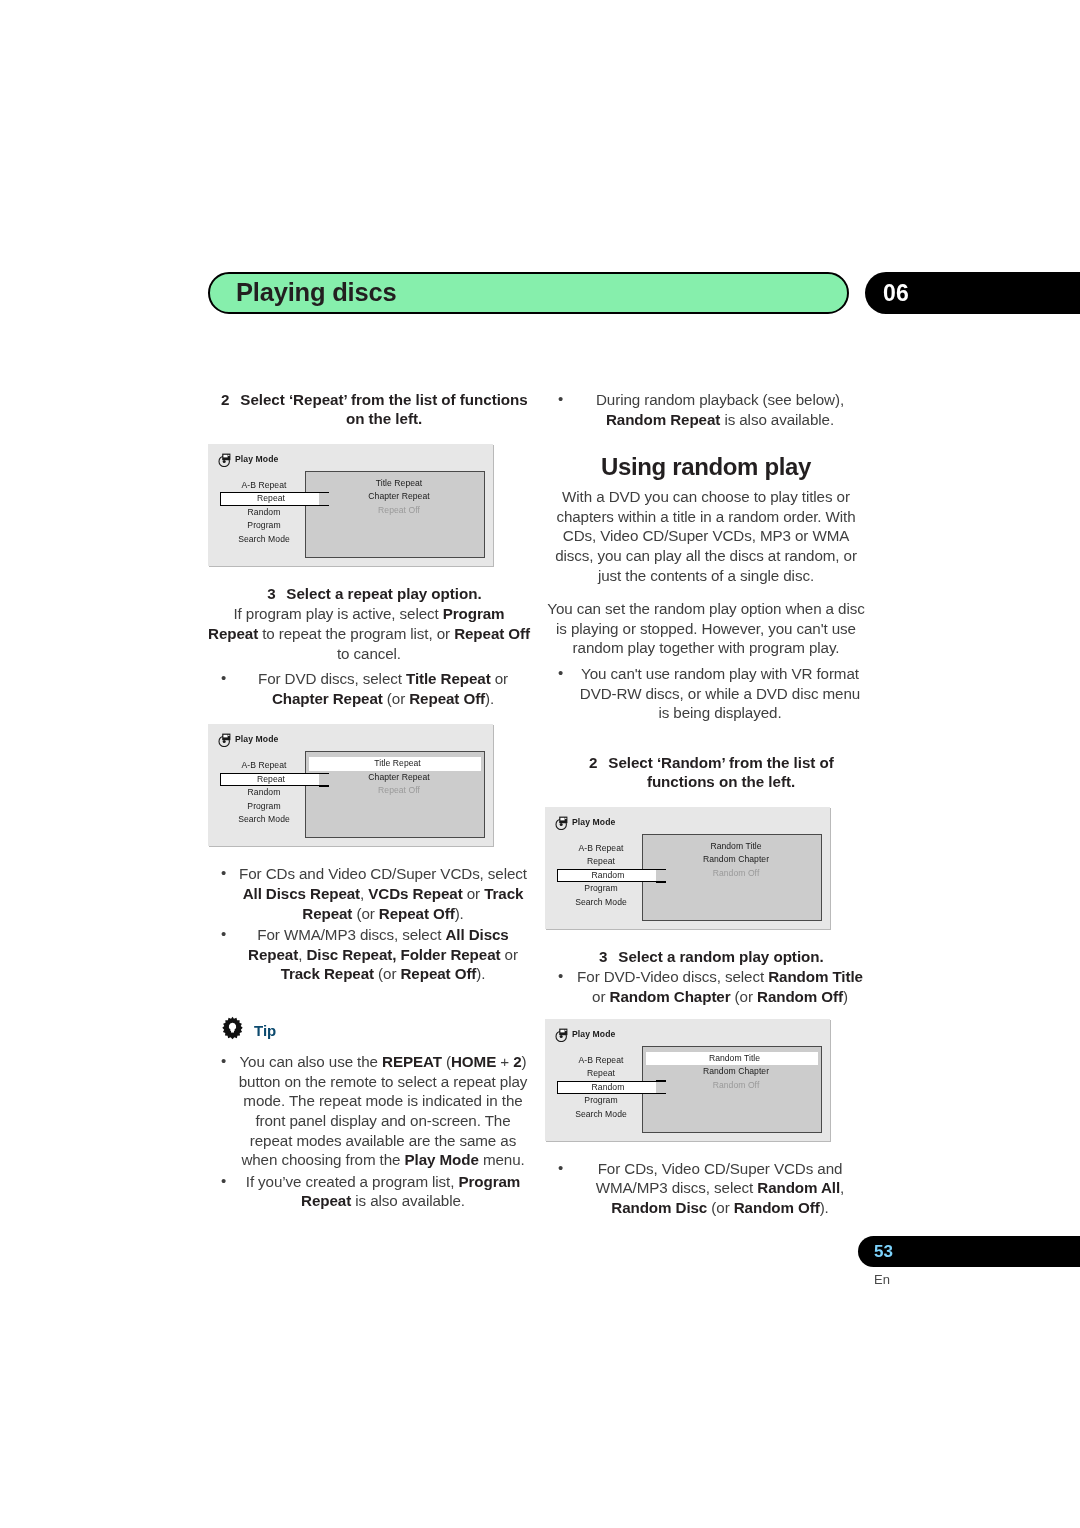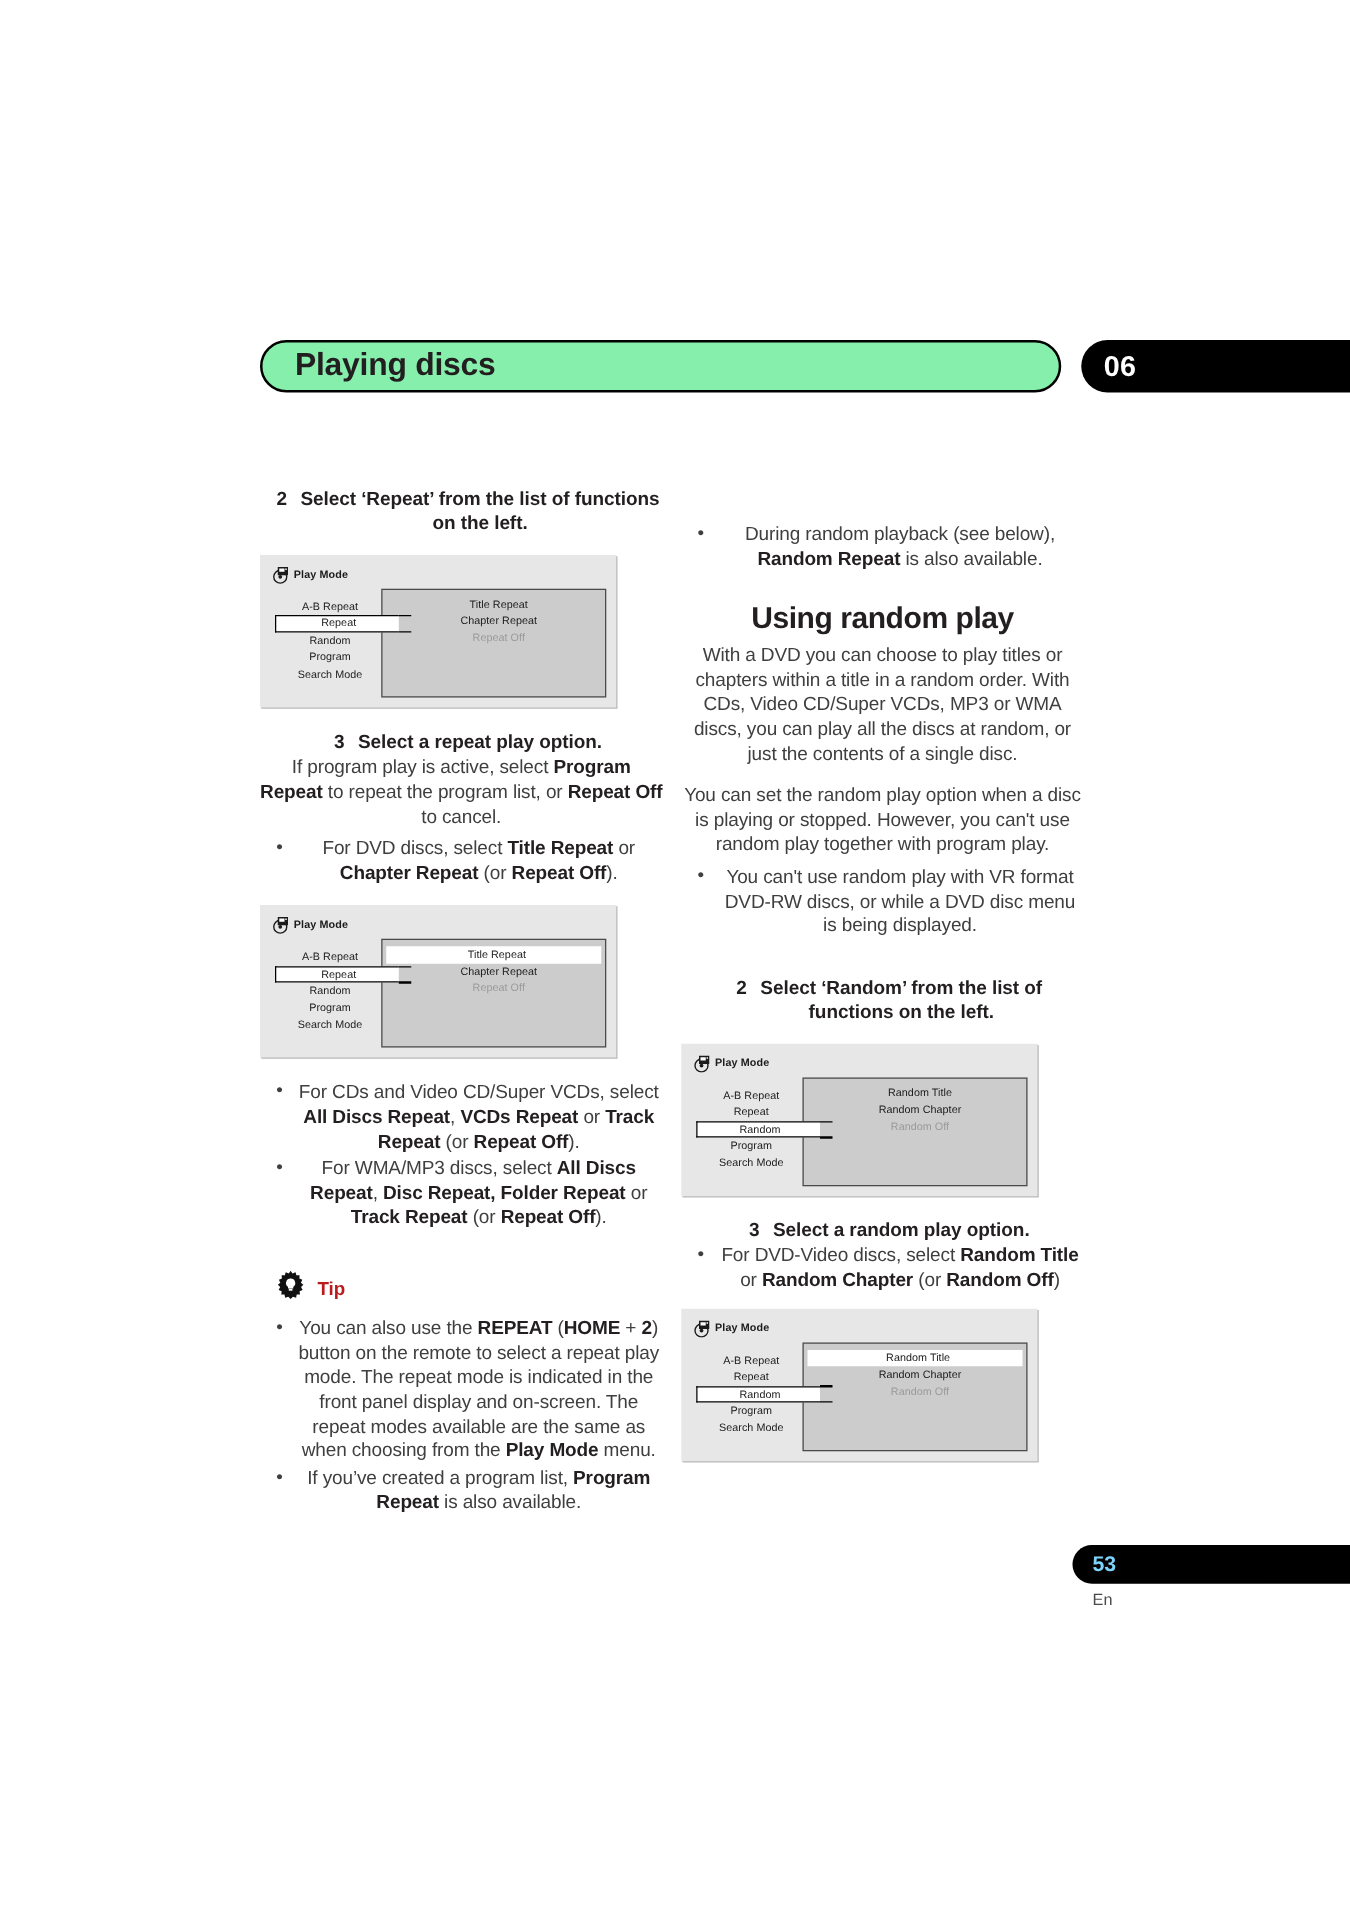--- a/index.html
+++ b/index.html
@@ -51,21 +51,21 @@
   }
 
   
   .col {
     position: absolute;
     top: 390px;
     width: 322px;
     text-align: center;
   }
   .col-left  { left: 208px; }
-  .col-right { left: 545px; margin-top: 28px; }
+  .col-right { left: 545px; }
 
   
   .step {
     font-size: 15.2px;
     font-weight: bold;
     line-height: 1.28;
     margin: 0 0 1px 0;
     padding-left: 30px;
     text-indent: -30px;
     letter-spacing: -0.05px;
@@ -207,21 +207,21 @@
   
   .tip-head {
     display: flex;
     align-items: center;
     gap: 9px;
     margin: 0 0 7px 12px;
   }
   .tip-label {
     font-size: 15px;
     font-weight: bold;
-    color: #b91c1c;
+    color: #0c4a6e;
   }
 
   
   .page-tab {
     position: absolute;
     left: 858px; top: 1236px;
     width: 222px; height: 31px;
     background: #000;
     border-radius: 16px 0 0 16px;
     color: #7dd3fc;
@@ -434,19 +434,22 @@
       </div>
       <div class="dlg-right">
         <div class="dlg-opt hl">Random Title</div>
         <div class="dlg-opt">Random Chapter</div>
         <div class="dlg-opt dim">Random Off</div>
       </div>
     </div>
 
   <div class="sp-18"></div>
 
+  <ul class="bullets">
+    <li>For CDs, Video CD/Super VCDs and WMA/MP3 discs, select <b>Random All</b>, <b>Random Disc</b> (or <b>Random Off</b>).</li>
+  </ul>
 
 </div>
 
 <div class="page-tab">
   <span>53</span>
 </div>
 <div class="page-lang">En</div>
 
 </body></html>

